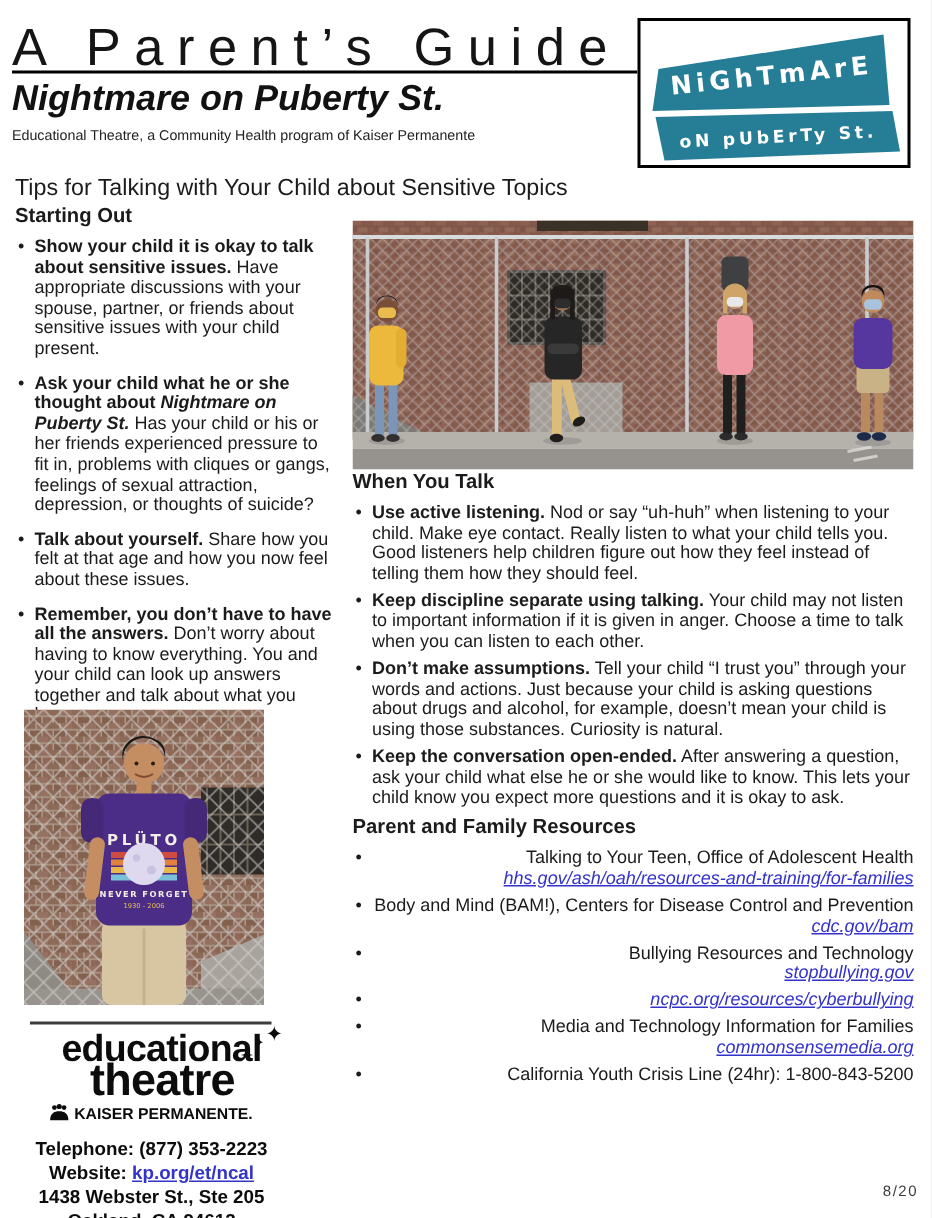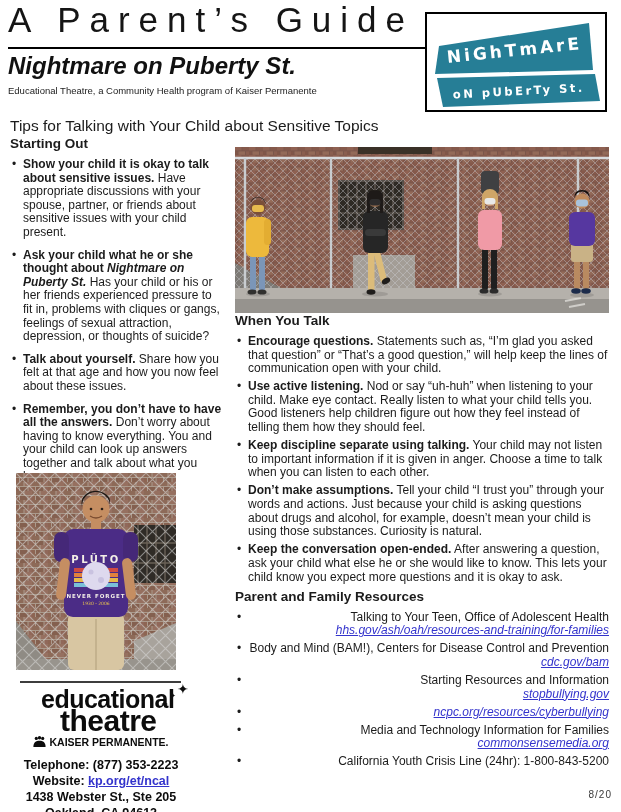--- a/index.html
+++ b/index.html
@@ -1,20 +1,20 @@
 <!DOCTYPE html>
 <html><head>
 <meta charset="utf-8">
 <style>
   html,body{margin:0;padding:0;background:#e8e8e8;}
   .page{position:relative;width:621px;height:812px;background:#ffffff;margin:0 auto;
         font-family:"Liberation Sans",sans-serif;color:#1b1b1b;overflow:hidden;}
 
   
-  .main-title{position:absolute;left:8px;top:0;font-size:35px;font-weight:400;
+  .main-title{position:absolute;left:8px;top:12px;font-size:35px;font-weight:400;
               letter-spacing:9px;white-space:nowrap;color:#151515;}
   .title-rule{position:absolute;left:8px;top:47px;width:417px;height:2px;background:#000;}
   .subtitle{position:absolute;left:8px;top:52px;font-size:24px;font-weight:700;
             font-style:italic;color:#111;}
   .program-line{position:absolute;left:8px;top:85px;font-size:9.5px;color:#222;}
   .logo-box{position:absolute;left:425px;top:12px;width:182px;height:100px;
             border:2px solid #000;background:#fff;box-sizing:border-box;}
 
   
   .section-title{position:absolute;left:10px;top:117px;font-size:15.5px;font-weight:400;}
@@ -216,38 +216,37 @@
         <rect x="336" y="96" width="22" height="19" rx="3" fill="#c9b286"></rect>
         <rect x="334" y="65" width="26" height="34" rx="6" fill="#5637a0"></rect>
         <circle cx="347" cy="54" r="7.5" fill="#c08a5c"></circle>
         <path d="M339.5,52 a7.5,7.5 0 0 1 15,0 q1,-9 -7.5,-9 q-8.5,0 -7.5,9 Z" fill="#14100e"></path>
         <rect x="341" y="52.5" width="12" height="7" rx="3" fill="#a9c3dc"></rect>
       </g>
     </svg>
 
     <h4 class="head wyt-head">When You Talk</h4>
 
-    <div class="bullet"><span class="b">Encourage questions.</span><span> Statements such as, “I’m glad you asked that question” or “That’s a good question,” will help keep the lines of communication open with your child.</span></div>
     <div class="bullet"><span class="b">Use active listening.</span><span> Nod or say “uh-huh” when listening to your child. Make eye contact. Really listen to what your child tells you. Good listeners help children figure out how they feel instead of telling them how they should feel.</span></div>
     <div class="bullet"><span class="b">Keep discipline separate using talking.</span><span> Your child may not listen to important information if it is given in anger. Choose a time to talk when you can listen to each other.</span></div>
     <div class="bullet"><span class="b">Don’t make assumptions.</span><span> Tell your child “I trust you” through your words and actions. Just because your child is asking questions about drugs and alcohol, for example, doesn’t mean your child is using those substances. Curiosity is natural.</span></div>
     <div class="bullet"><span class="b">Keep the conversation open-ended.</span><span> After answering a question, ask your child what else he or she would like to know. This lets your child know you expect more questions and it is okay to ask.</span></div>
 
     <h4 class="head res-head">Parent and Family Resources</h4>
 
     <div class="bullet res">
       <div>Talking to Your Teen, Office of Adolescent Health</div>
       <a class="link">hhs.gov/ash/oah/resources-and-training/for-families</a>
     </div>
     <div class="bullet res">
       <div>Body and Mind (BAM!), Centers for Disease Control and Prevention</div>
       <a class="link">cdc.gov/bam</a>
     </div>
     <div class="bullet res">
-      <div>Starting Resources and Information</div>
+      <div>Bullying Resources and Technology</div>
       <a class="link">stopbullying.gov</a>
     </div>
     <div class="bullet res">
       <a class="link">ncpc.org/resources/cyberbullying</a>
     </div>
     <div class="bullet res">
       <div>Media and Technology Information for Families</div>
       <a class="link">commonsensemedia.org</a>
     </div>
     <div class="bullet res">

